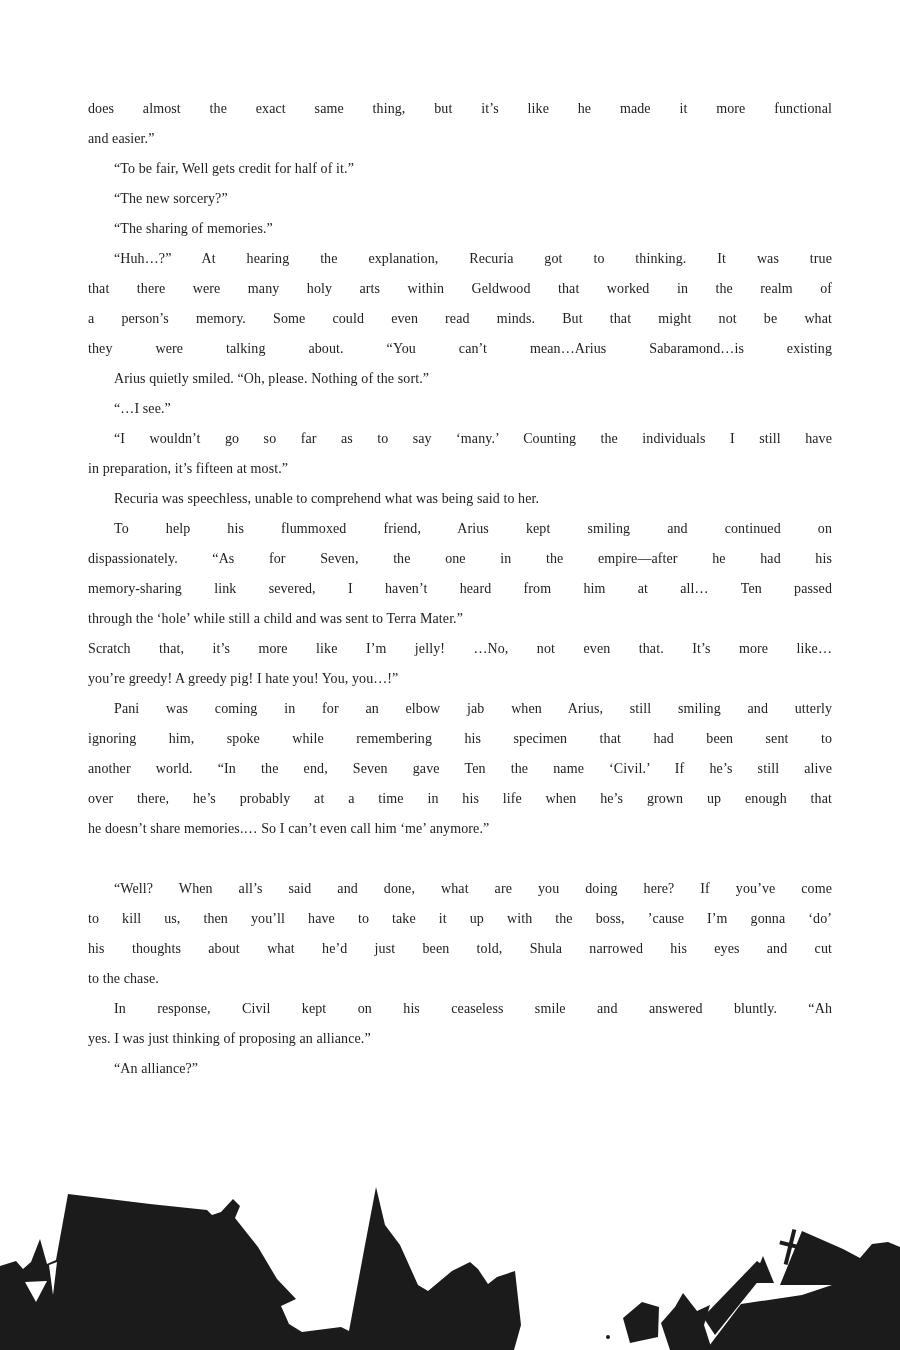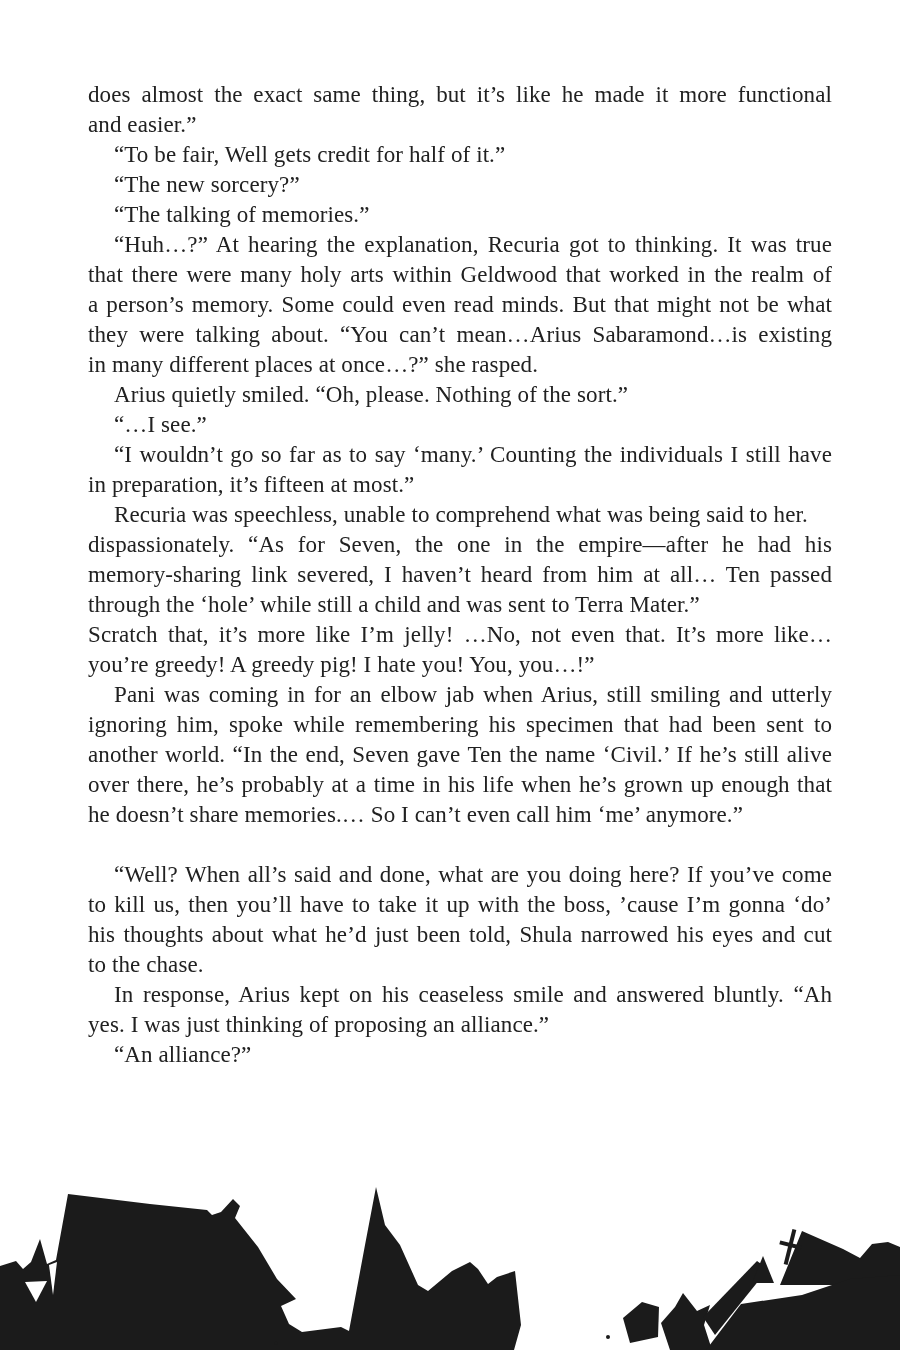--- a/index.html
+++ b/index.html
@@ -6,24 +6,24 @@
   body {
     width: 900px; height: 1350px;
     background: #ffffff;
     position: relative;
     overflow: hidden;
     font-family: "Liberation Serif", "DejaVu Serif", serif;
   }
   .page { position: absolute; inset: 0; }
   .text-block {
     position: absolute;
-    left: 88px; top: 80px;
+    left: 88px; top: 94px;
     width: 744px;
     color: #212121;
-    font-size: 23px;
+    font-size: 14px;
     line-height: 30px;
     letter-spacing: 0.1px;
   }
   .line { min-height: 30px; white-space: normal; }
   .line.j { text-align: justify; text-align-last: justify; }
   .line.indent { text-indent: 26px; }
   .gap { height: 30px; }
   .illustration {
     position: absolute;
     left: 0; top: 1185px;
@@ -36,47 +36,47 @@
 </head>
 <body>
 
 <div class="page">
 
   <main class="text-block" id="text-block">
       <div class="line j">does almost the exact same thing, but it’s like he made it more functional</div>
       <div class="line">and easier.”</div>
       <div class="line indent">“To be fair, Well gets credit for half of it.”</div>
       <div class="line indent">“The new sorcery?”</div>
-      <div class="line indent">“The talking of memories.”</div>
+      <div class="line indent">“The sharing of memories.”</div>
       <div class="line j indent">“Huh…?” At hearing the explanation, Recuria got to thinking. It was true</div>
       <div class="line j">that there were many holy arts within Geldwood that worked in the realm of</div>
       <div class="line j">a person’s memory. Some could even read minds. But that might not be what</div>
       <div class="line j">they were talking about. “You can’t mean…Arius Sabaramond…is existing</div>
-      <div class="line">in many different places at once…?” she rasped.</div>
       <div class="line indent">Arius quietly smiled. “Oh, please. Nothing of the sort.”</div>
       <div class="line indent">“…I see.”</div>
       <div class="line j indent">“I wouldn’t go so far as to say ‘many.’ Counting the individuals I still have</div>
       <div class="line">in preparation, it’s fifteen at most.”</div>
       <div class="line indent">Recuria was speechless, unable to comprehend what was being said to her.</div>
+      <div class="line j indent">To help his flummoxed friend, Arius kept smiling and continued on</div>
       <div class="line j">dispassionately. “As for Seven, the one in the empire—after he had his</div>
       <div class="line j">memory-sharing link severed, I haven’t heard from him at all… Ten passed</div>
       <div class="line">through the ‘hole’ while still a child and was sent to Terra Mater.”</div>
       <div class="line j">Scratch that, it’s more like I’m jelly! …No, not even that. It’s more like…</div>
       <div class="line">you’re greedy! A greedy pig! I hate you! You, you…!”</div>
       <div class="line j indent">Pani was coming in for an elbow jab when Arius, still smiling and utterly</div>
       <div class="line j">ignoring him, spoke while remembering his specimen that had been sent to</div>
       <div class="line j">another world. “In the end, Seven gave Ten the name ‘Civil.’ If he’s still alive</div>
       <div class="line j">over there, he’s probably at a time in his life when he’s grown up enough that</div>
       <div class="line">he doesn’t share memories.… So I can’t even call him ‘me’ anymore.”</div>
       <div class="gap"></div>
       <div class="line j indent">“Well? When all’s said and done, what are you doing here? If you’ve come</div>
       <div class="line j">to kill us, then you’ll have to take it up with the boss, ’cause I’m gonna ‘do’</div>
       <div class="line j">his thoughts about what he’d just been told, Shula narrowed his eyes and cut</div>
       <div class="line">to the chase.</div>
-      <div class="line j indent">In response, Arius kept on his ceaseless smile and answered bluntly. “Ah</div>
+      <div class="line j indent">In response, Civil kept on his ceaseless smile and answered bluntly. “Ah</div>
       <div class="line">yes. I was just thinking of proposing an alliance.”</div>
       <div class="line indent">“An alliance?”</div>
     </main>
 
   <svg class="illustration" viewBox="0 0 900 165" preserveAspectRatio="none" xmlns="http://www.w3.org/2000/svg">
 
     <polygon class="ink" points="0,81 16,76 23,84 31,77 40,54 47,79 56,75 68,9 150,19 207,25 212,30 221,27 233,14 240,21 235,33 258,62 277,94 296,114 281,121 289,139 302,147 341,142 349,146 365,60 376,2 385,40 400,60 418,100 428,106 452,86 470,77 478,84 488,99 497,92 515,86 521,140 514,165 0,165"></polygon>
 
     <polygon class="paper" points="25,97 47,96 36,117"></polygon>
     <polygon class="paper" points="49,80 57,77 53,110"></polygon>

